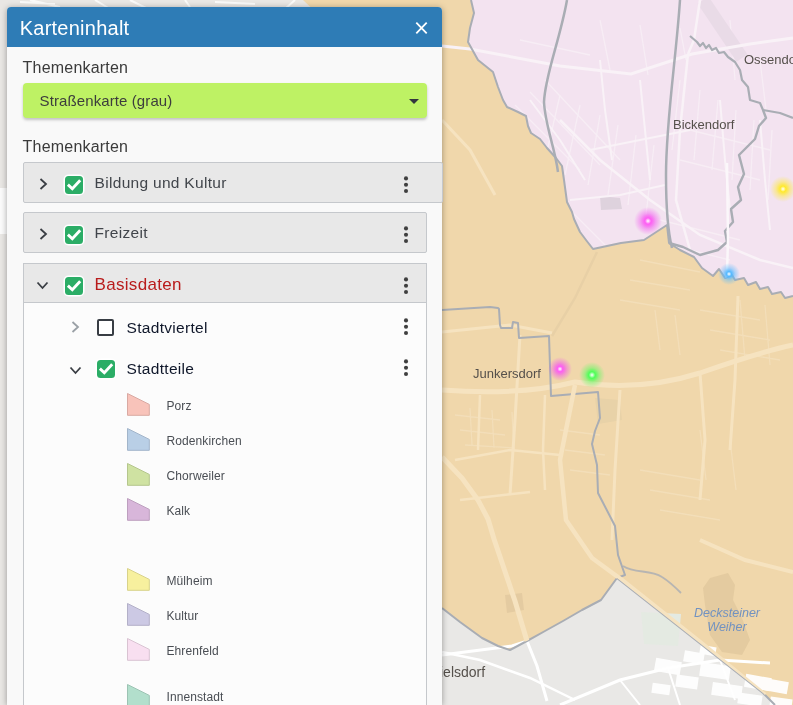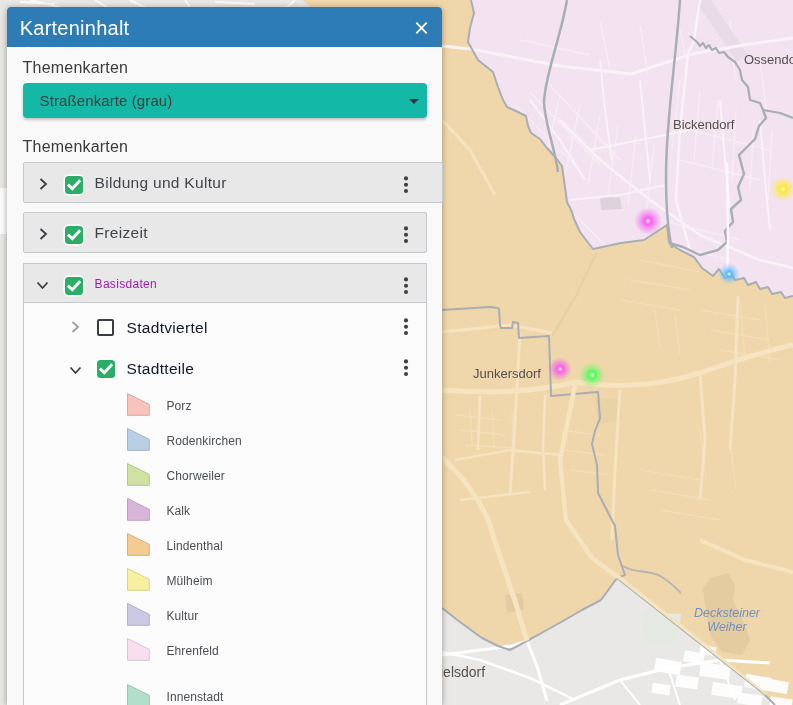--- a/index.html
+++ b/index.html
@@ -9,21 +9,21 @@
   #panel{position:absolute;left:7px;top:7px;width:435px;height:698px;
          background:#f9f9f9;border-radius:4px 4px 0 0;
          box-shadow:0 1px 6px rgba(0,0,0,0.35);}
   #hdr{position:absolute;left:0;top:0;width:435px;height:39.5px;background:#2e7cb6;
        border-radius:4px 4px 0 0;}
   #hdr .t{position:absolute;left:12.7px;top:0;height:39px;line-height:43px;
        font-size:20px;letter-spacing:0.25px;color:#fff;}
   #close{position:absolute;left:408px;top:15px;width:13px;height:12px;}
   .lbl{position:absolute;color:#3b3b3b;font-size:16px;letter-spacing:0.2px;}
   #sel{position:absolute;left:15.6px;top:76.3px;width:404.5px;height:35px;
-       background:#14b8a6;border-radius:4px;box-shadow:0 2px 3px rgba(0,0,0,0.22);text-decoration:underline;}
+       background:#bef264;border-radius:4px;box-shadow:0 2px 3px rgba(0,0,0,0.22);text-decoration:underline;}
   #sel .t{position:absolute;left:17px;top:0;line-height:36px;font-size:15px;
        letter-spacing:0.1px;color:#3d3d3d;}
   #sel .c{position:absolute;left:386px;top:15.5px;width:0;height:0;
        border-left:5px solid transparent;border-right:5px solid transparent;
        border-top:5.5px solid #33363e;}
   .row{position:absolute;left:15.6px;width:402.5px;height:39px;
        background:#e8e8e8;border:1px solid #c5c8cc;border-radius:2px;}
   .row .txt{position:absolute;left:71px;top:0;line-height:40px;font-size:15.5px;
        letter-spacing:0.3px;color:#41454b;white-space:nowrap;}
   .chev{position:absolute;left:13px;top:15px;}
@@ -250,21 +250,21 @@
   </div>
 
   <div id="grp">
     <div id="grphdr">
       <svg class="chev" style="left:12.5px;top:14.5px;" width="13" height="12" viewBox="0 0 13 12">
           <path d="M1.5 3.5 L6.5 9 L11.5 3.5" stroke="#3a3e44" stroke-width="1.8" fill="none"></path>
         </svg>
       <div class="cb"><svg width="18" height="18" viewBox="0 0 18 18">
             <path d="M2.9 8.6 L7.3 12.7 L15.2 4.3" stroke="#fff" stroke-width="2.9" fill="none"></path>
           </svg></div>
-      <div class="txt" style="position:absolute;left:71px;line-height:41px;font-size:12px;letter-spacing:0.3px;color:#a21caf;">Basisdaten</div>
+      <div class="txt" style="position:absolute;left:71px;line-height:41px;font-size:17px;letter-spacing:0.3px;color:#b91c1c;">Basisdaten</div>
       <svg class="kebab" style="top:12px;" width="12" height="20" viewBox="0 0 12 20">
           <circle cx="6" cy="3.4" r="2.05" fill="#3f3f3f"></circle>
           <circle cx="6" cy="9.7" r="2.05" fill="#3f3f3f"></circle>
           <circle cx="6" cy="16" r="2.05" fill="#3f3f3f"></circle>
         </svg>
     </div>
 
     <div class="nrow" style="top:41.5px;">
       <svg style="position:absolute;left:45px;top:15.5px;" width="12" height="12" viewBox="0 0 12 12">
           <path d="M3.5 1 L9 6 L3.5 11" stroke="#9aa0a6" stroke-width="1.8" fill="none"></path>
@@ -308,26 +308,20 @@
           <polygon points="0.5,0.5 22.3,11.4 22.3,22.3 0.5,22.3" fill="#cfe2a2" stroke="#b5c68d" stroke-width="1"></polygon>
         </svg>
         <span>Chorweiler</span>
       </div>
     <div class="leg" style="top:234px;padding-left:20px;">
         <svg width="23" height="23">
           <polygon points="0.5,0.5 22.3,11.4 22.3,22.3 0.5,22.3" fill="#d8b6da" stroke="#bd9fbf" stroke-width="1"></polygon>
         </svg>
         <span>Kalk</span>
       </div>
-    <div class="leg" style="top:269px;">
-        <svg width="23" height="23">
-          <polygon points="0.5,0.5 22.3,11.4 22.3,22.3 0.5,22.3" fill="#f4cb90" stroke="#d6b27e" stroke-width="1"></polygon>
-        </svg>
-        <span>Lindenthal</span>
-      </div>
     <div class="leg" style="top:304px;">
         <svg width="23" height="23">
           <polygon points="0.5,0.5 22.3,11.4 22.3,22.3 0.5,22.3" fill="#f7f09e" stroke="#d8d28a" stroke-width="1"></polygon>
         </svg>
         <span>Mülheim</span>
       </div>
     <div class="leg" style="top:339px;">
         <svg width="23" height="23">
           <polygon points="0.5,0.5 22.3,11.4 22.3,22.3 0.5,22.3" fill="#ccc9e4" stroke="#b3b0c8" stroke-width="1"></polygon>
         </svg>

